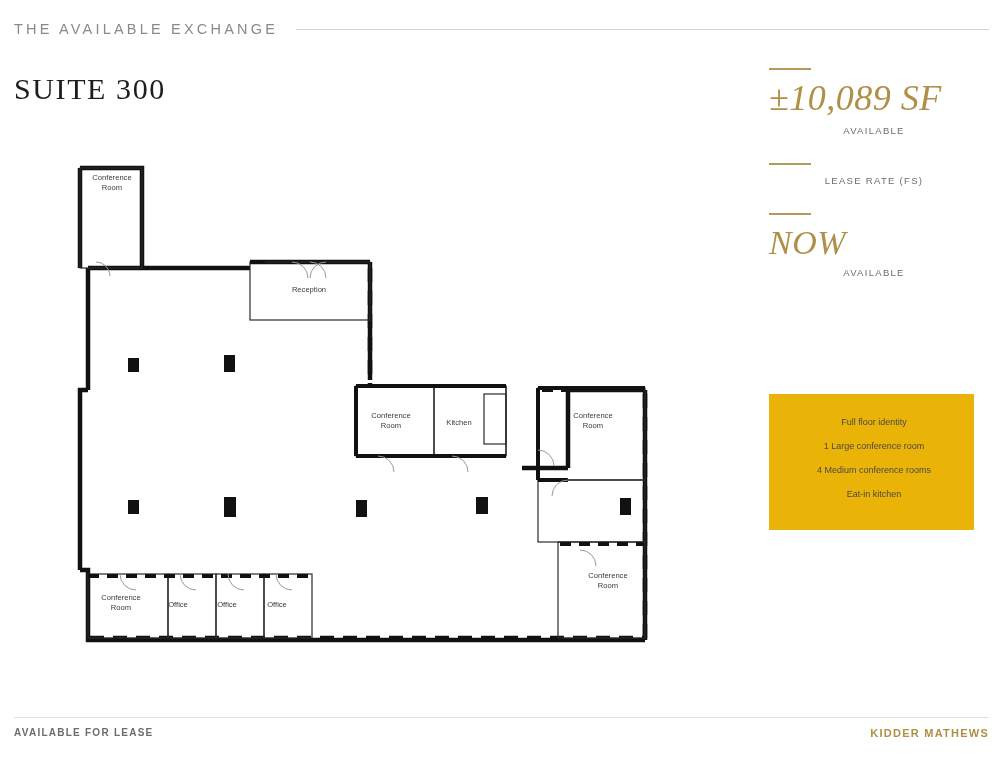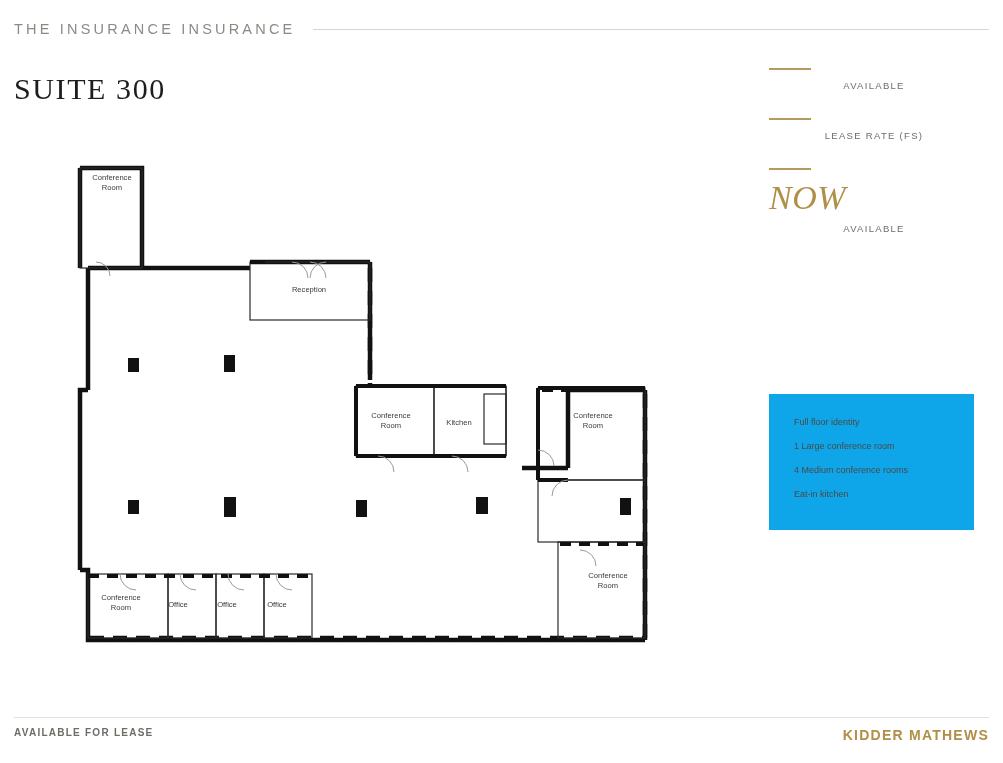--- a/index.html
+++ b/index.html
@@ -81,23 +81,24 @@
     color: #6d6d68;
     text-align: center;
   }
 
   .features {
     position: absolute;
     left: 769px;
     top: 394px;
     width: 205px;
     height: 136px;
-    background: #0ea5e9;
+    background: #eab308;
     box-sizing: border-box;
     padding: 22px 20px 0 25px;
+    text-align: center;
   }
   .feature-item {
     font-size: 9px;
     line-height: 1.45;
     color: #4a4a46;
     margin-bottom: 11px;
   }
 
   
   .footer {
@@ -121,21 +122,21 @@
     top: 2px;
     font-size: 10px;
     letter-spacing: 1.25px;
     color: #6d6d68;
     font-weight: bold;
   }
   .footer-right {
     position: absolute;
     right: 0;
     top: 2px;
-    font-size: 14px;
+    font-size: 11px;
     letter-spacing: 1.25px;
     color: #b08f46;
     font-weight: bold;
   }
 
   
   .plan {
     position: absolute;
     left: 60px;
     top: 150px;
@@ -147,30 +148,31 @@
     font-family: "Liberation Sans", sans-serif;
     font-size: 7.6px;
     fill: #3a3a38;
     text-anchor: middle;
   }
 </style>
 </head>
 <body>
 
 <div class="header">
-  <div class="header-title">THE INSURANCE INSURANCE</div>
+  <div class="header-title">THE AVAILABLE EXCHANGE</div>
   <div class="header-rule"></div>
 </div>
 
 <div class="suite-title">SUITE 300</div>
 
 <div class="rail">
 
   <div class="stat">
     <div class="stat-rule"></div>
+    <div class="stat-value">±10,089 SF</div>
     <div class="stat-label">AVAILABLE</div>
   </div>
 
   <div class="stat">
     <div class="stat-rule"></div>
     <div class="stat-label">LEASE RATE (FS)</div>
   </div>
 
   <div class="stat">
     <div class="stat-rule"></div>

